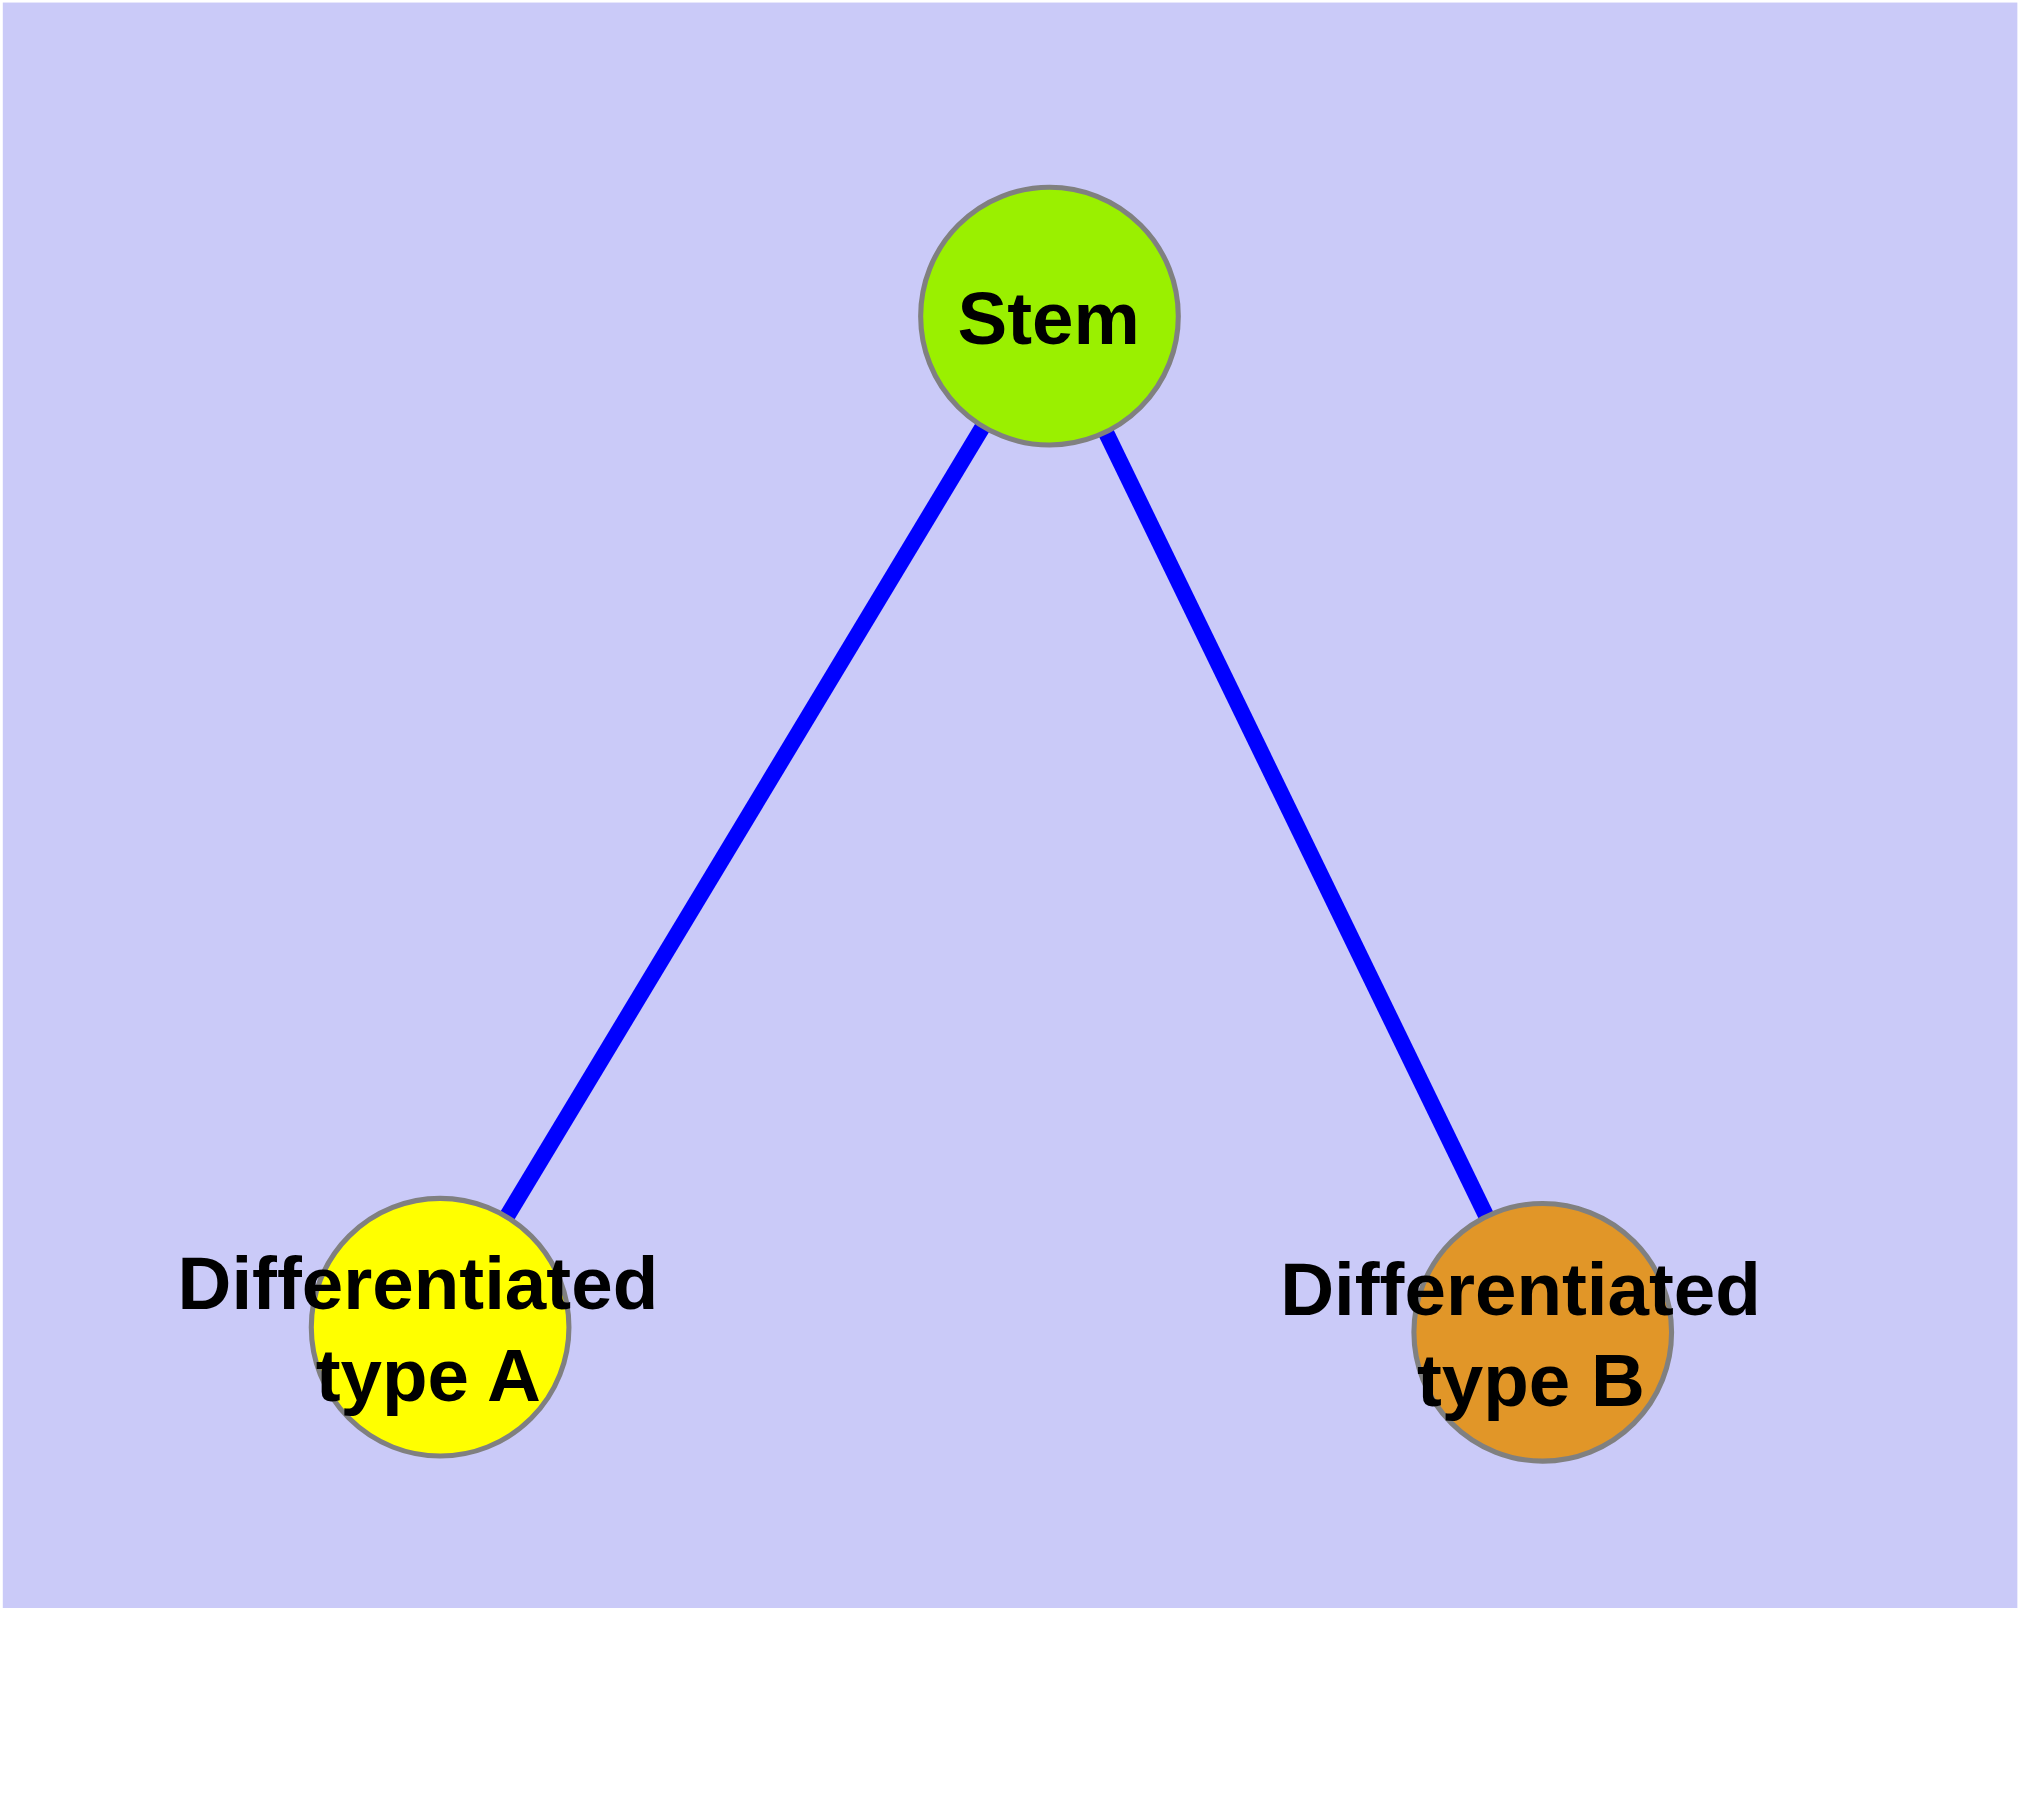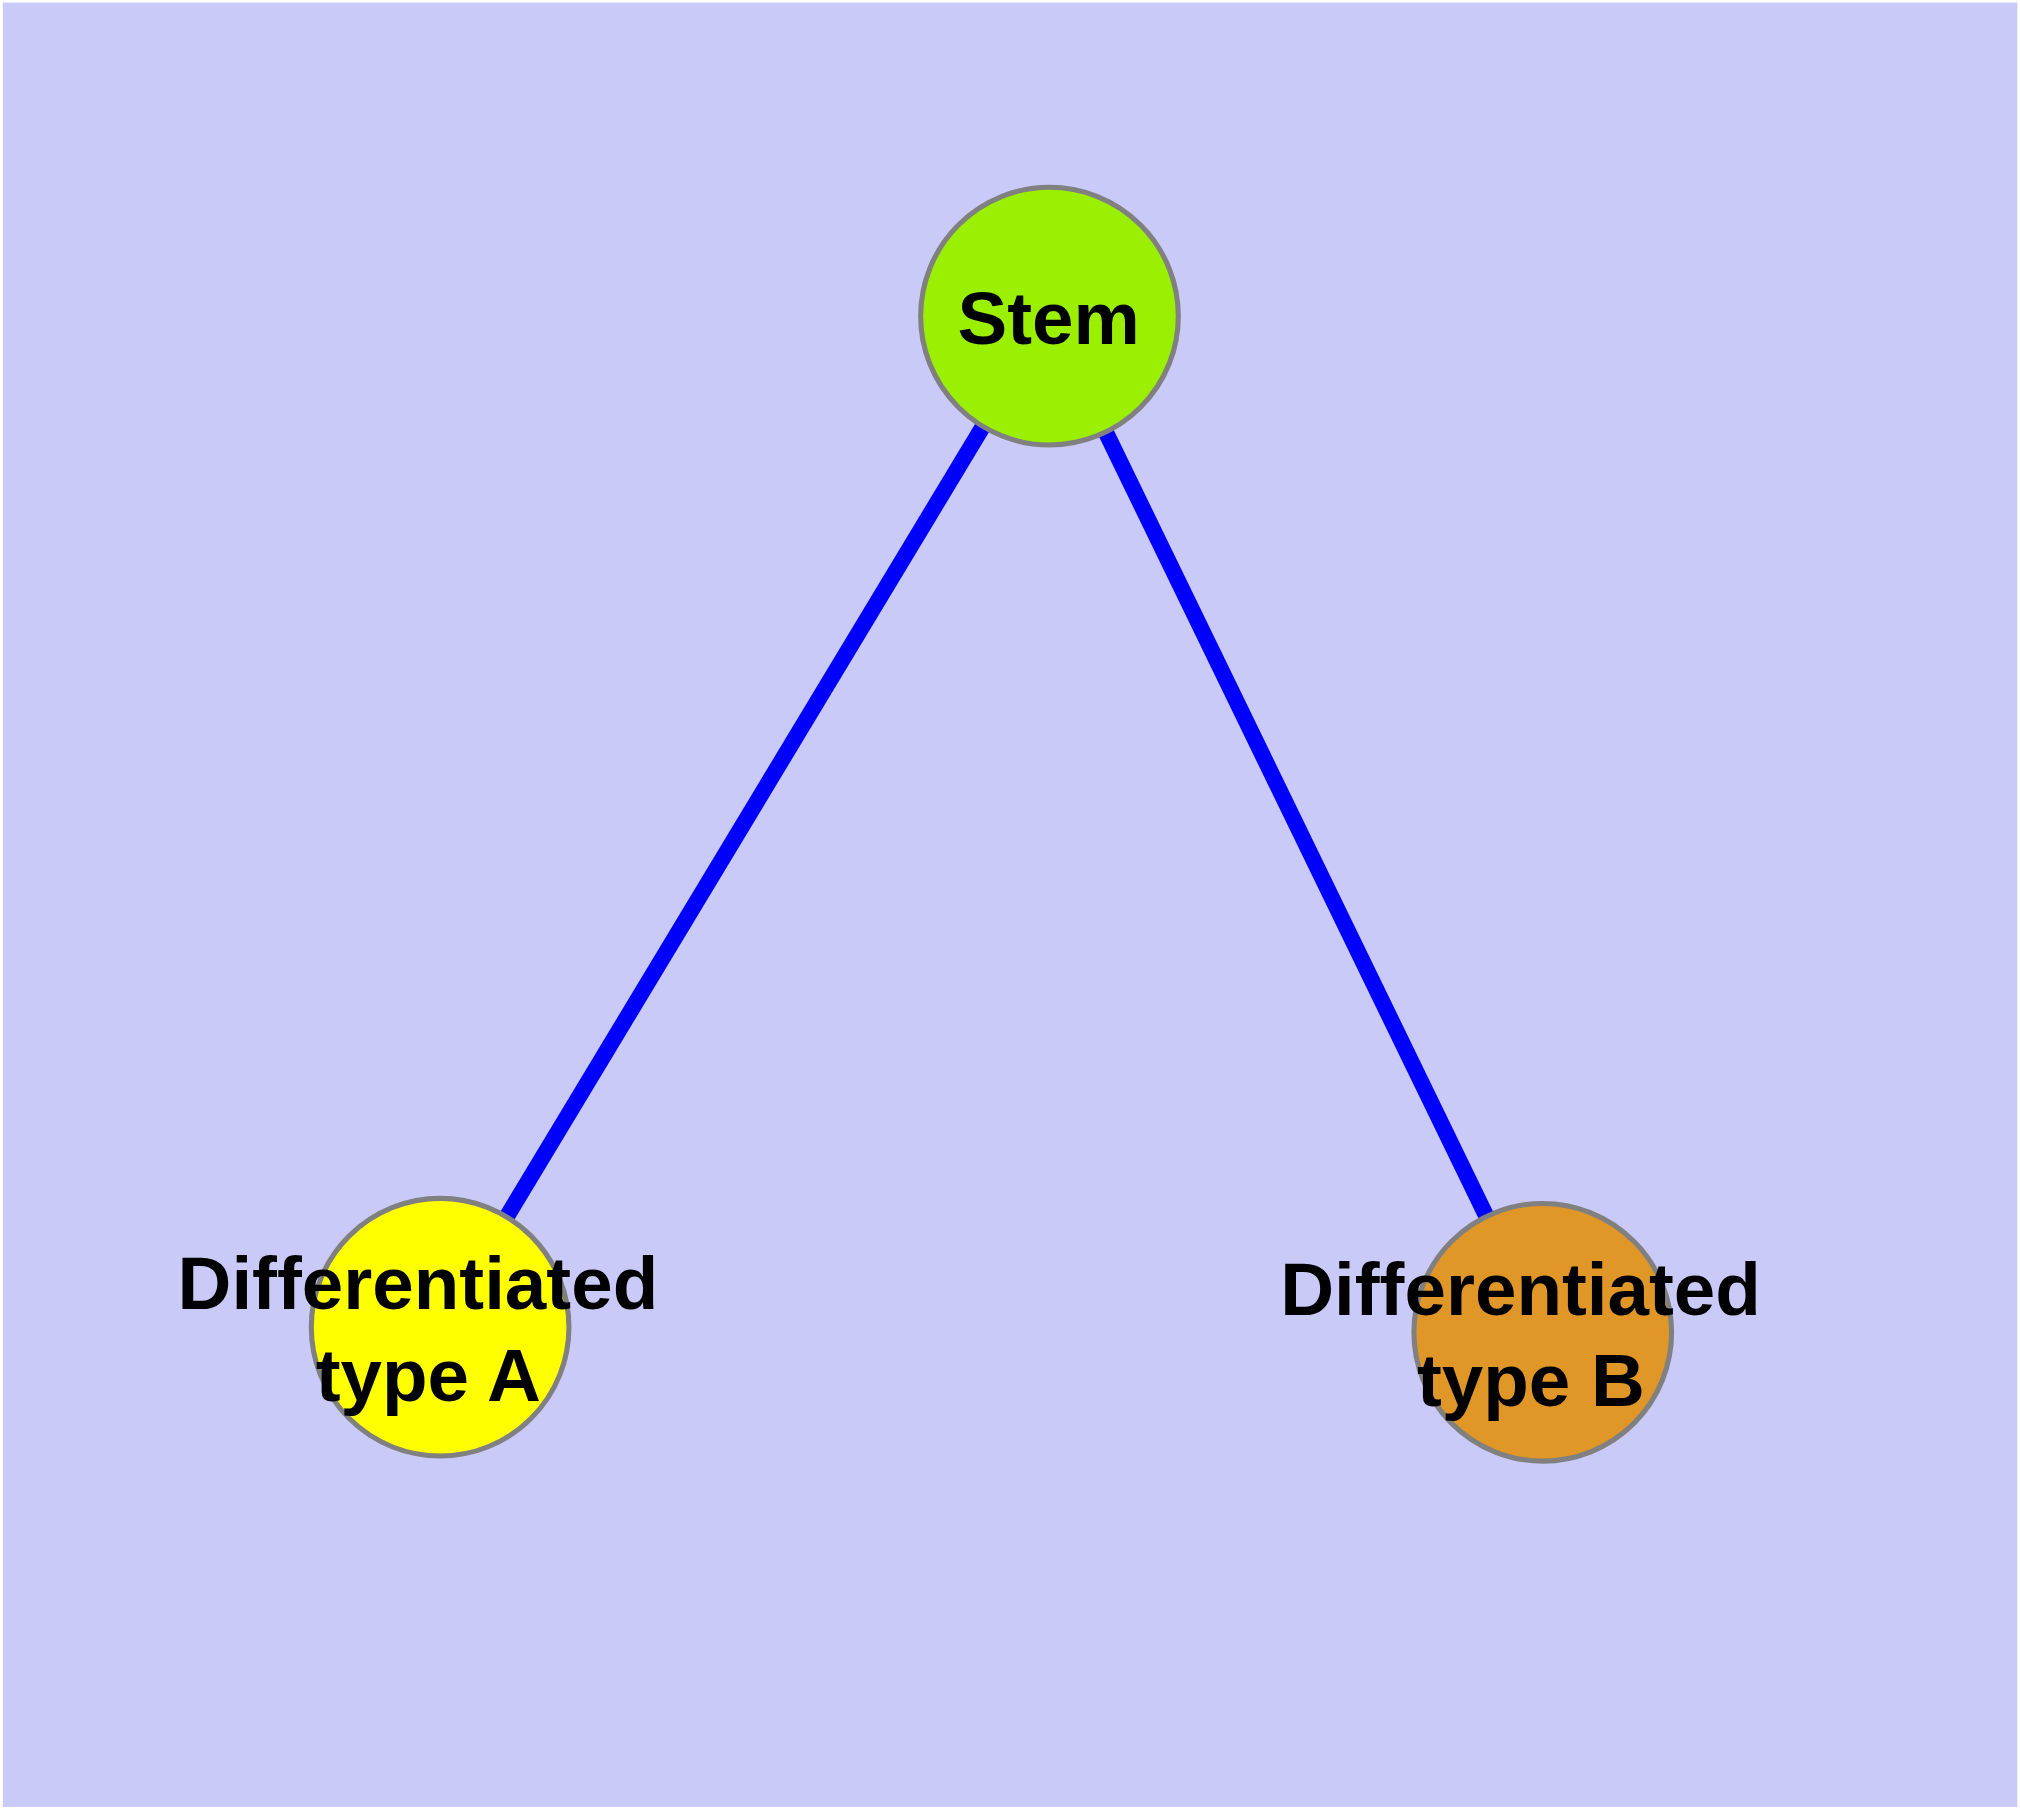--- a/index.html
+++ b/index.html
@@ -4,21 +4,21 @@
 <title>Cell differentiation diagram</title>
 <style>
   html, body {
     margin: 0;
     padding: 0;
     background: #ffffff;
     font-family: "Liberation Sans", "DejaVu Sans", sans-serif;
   }
   .stage {
     width: 2021px;
-    height: 1812px;
+    height: 1608px;
     position: relative;
     background: #ffffff;
   }
   svg.graph {
     display: block;
     width: 2021px;
     height: 1812px;
   }
   .node-label {
     font-family: "Liberation Sans", "DejaVu Sans", sans-serif;

